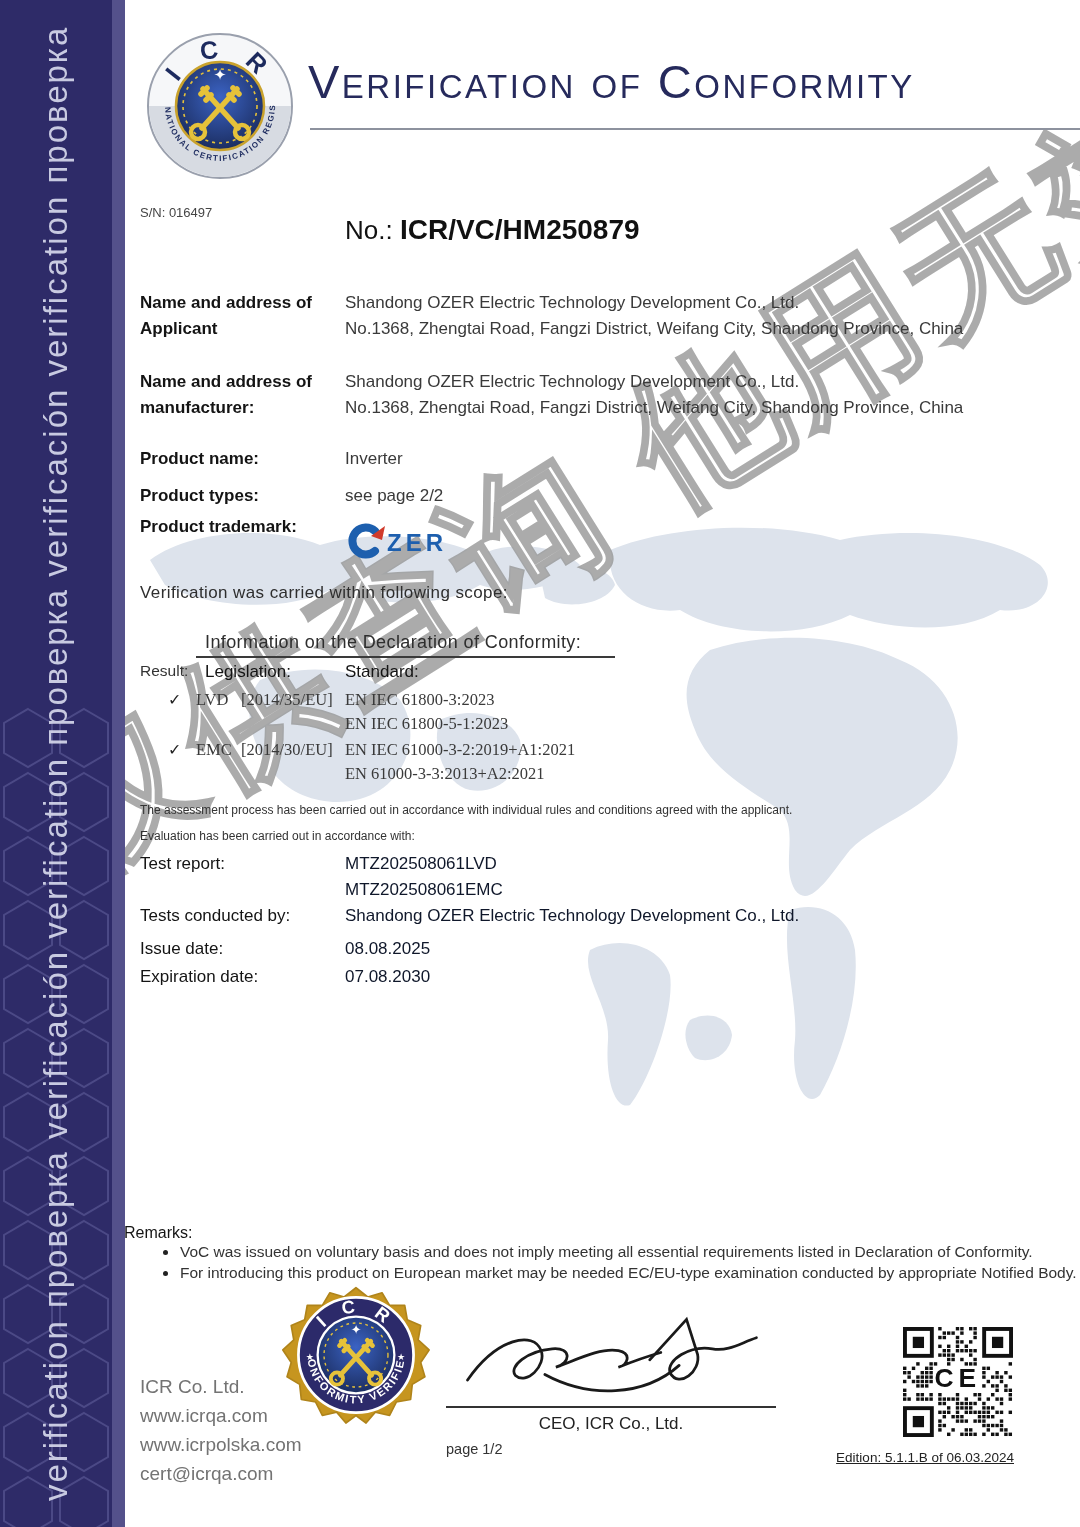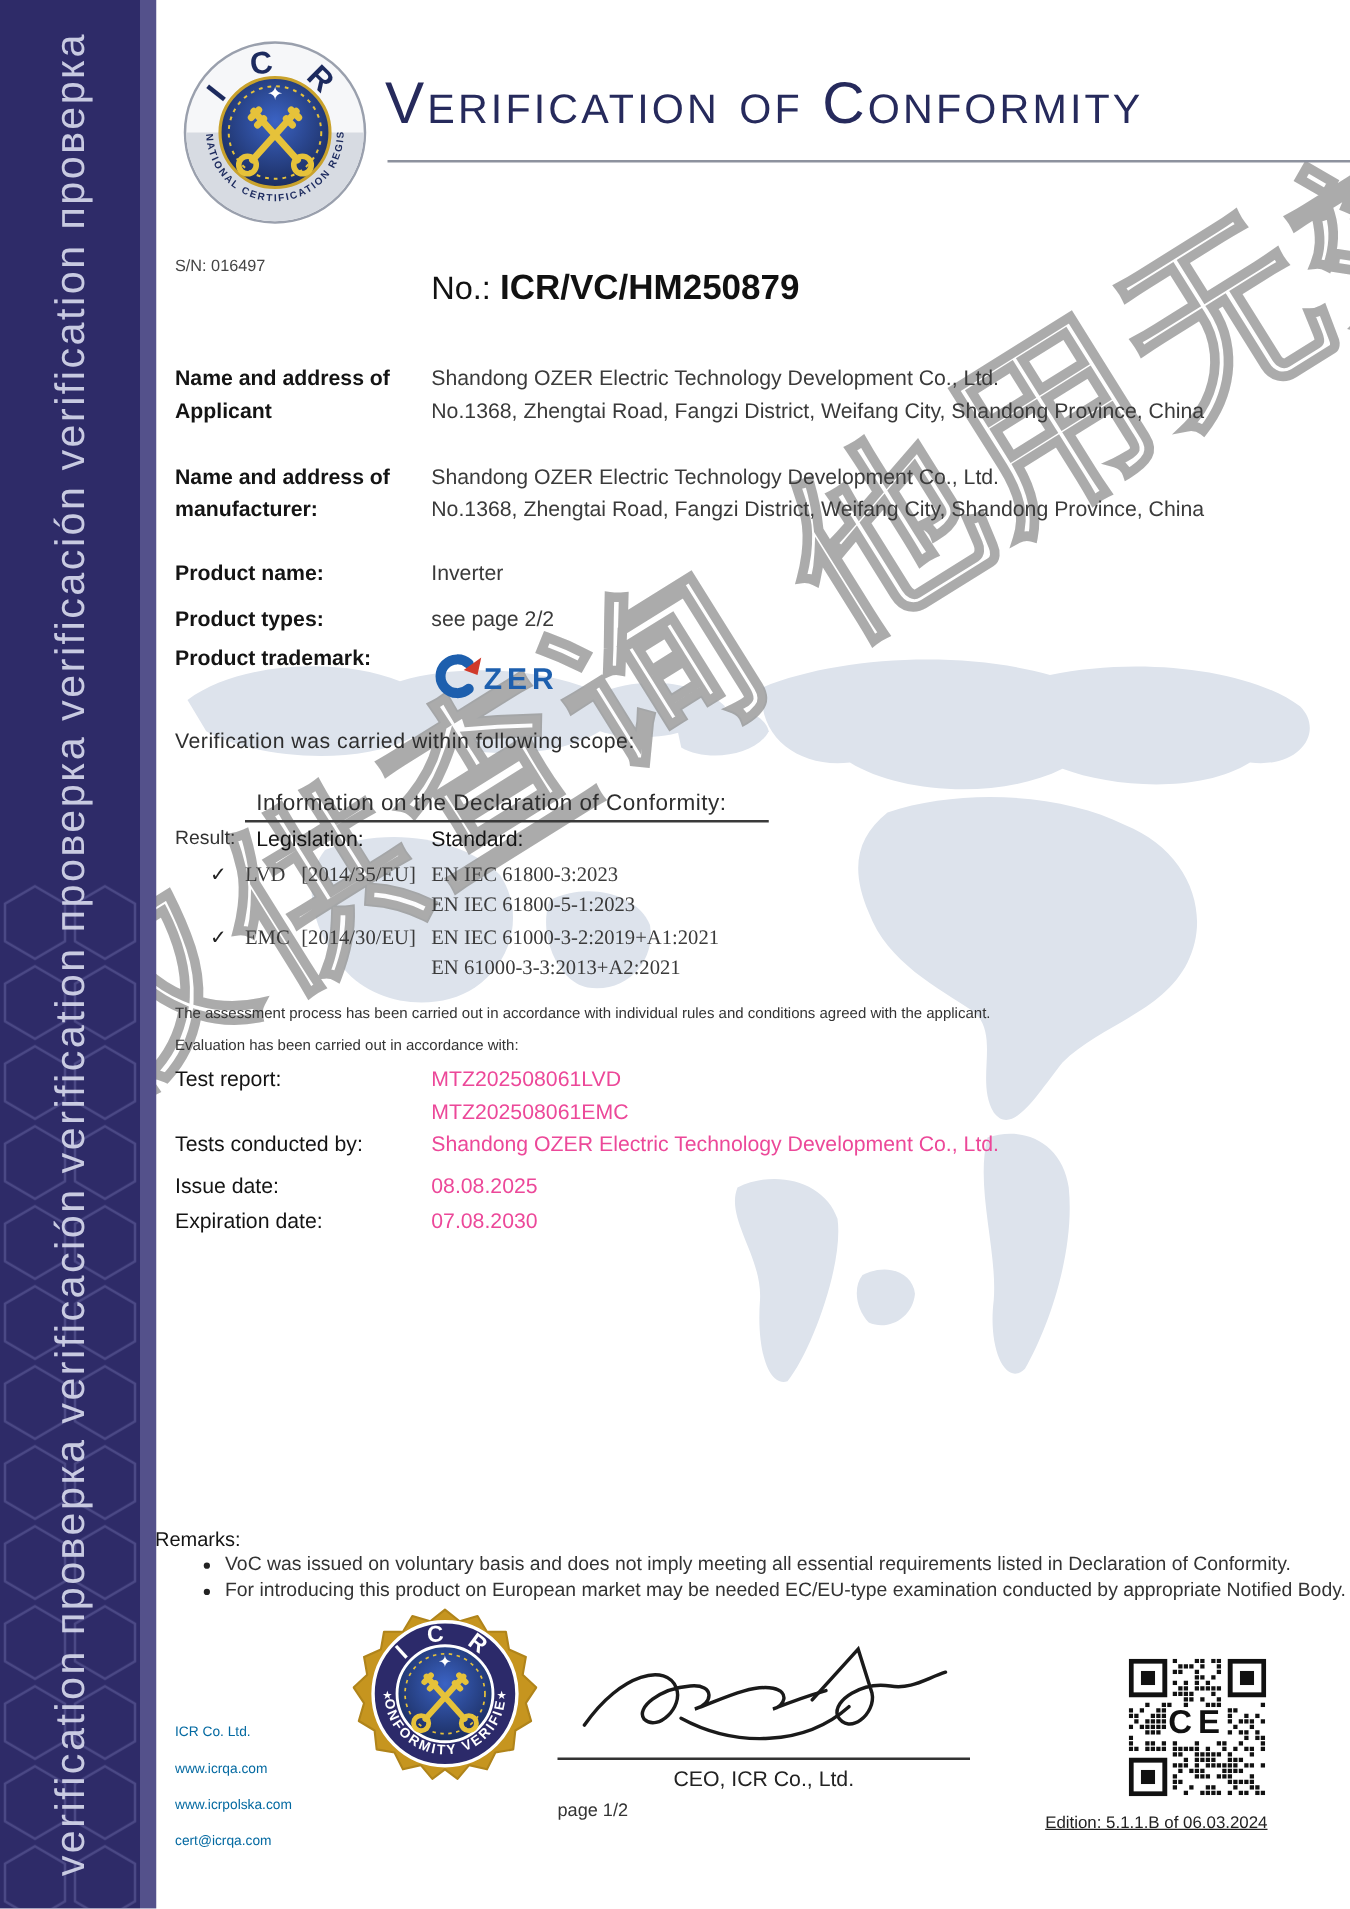--- a/index.html
+++ b/index.html
@@ -14,21 +14,21 @@
   .sidebar .hexes{position:absolute;left:0;bottom:0;}
   
   .map{position:absolute;left:110px;top:520px;width:970px;height:590px;z-index:0;}
   .watermark{position:absolute;left:55px;top:755px;z-index:1;white-space:nowrap;
         font-size:150px;font-weight:bold;letter-spacing:10px;line-height:150px;
         color:rgba(255,255,255,0.93);-webkit-text-stroke:3px rgba(150,150,150,0.8);
         transform:rotate(-32deg);transform-origin:left center;}
   
   .abs{position:absolute;z-index:2;}
   .lbl{font-weight:normal;color:#141414;font-size:17px;line-height:26px;}
-  .val{font-size:17px;color:#ec4899;line-height:26px;}
+  .val{font-size:17px;color:#0f172a;line-height:26px;}
   
   .logo{left:146px;top:32px;width:148px;height:148px;}
   .title{left:308px;top:52px;font-variant:small-caps;font-size:47px;letter-spacing:2.5px;
          color:#262a5c;line-height:60px;}
   .title-rule{left:310px;top:128px;width:770px;height:2px;background:#8d929e;}
   .sn{left:140px;top:205px;font-size:13px;color:#454545;}
   .no-line{left:345px;top:214px;font-size:26px;color:#111;}
   .no-line b{font-size:28px;}
   
   .frow{left:140px;width:900px;display:flex;}
@@ -38,21 +38,21 @@
   .scope-intro{left:140px;top:583px;font-size:17px;letter-spacing:0.4px;color:#2e2e2e;}
   .info-head{left:196px;top:632px;font-size:18px;letter-spacing:0.4px;color:#2e2e2e;
              border-bottom:2px solid #3a3a3a;padding:0 34px 3px 9px;}
   .chk{color:#222;font-size:16px;}
   .std{font-size:16.5px;color:#3a3a3a;font-family:Liberation Serif, serif;}
   .para{left:140px;top:797px;width:890px;font-size:12px;line-height:26px;color:#333;}
   
   .bullet{width:5px;height:5px;border-radius:50%;background:#222;}
   .remark-item{font-size:15.5px;color:#333;}
   
-  .company{left:140px;top:1372px;font-size:11px;line-height:29px;color:#0369a1;}
+  .company{left:140px;top:1372px;font-size:19px;line-height:29px;color:#737373;}
   .badge{left:282px;top:1281px;width:148px;height:148px;}
   .sig{left:448px;top:1312px;width:328px;height:92px;}
   .sig-line{left:446px;top:1406px;width:330px;height:2px;background:#333;}
   .ceo{left:446px;top:1414px;width:330px;text-align:center;font-size:17px;color:#222;}
   .pageno{left:446px;top:1441px;width:330px;text-align:left;font-size:14.5px;color:#333;}
   .qr{left:903px;top:1327px;width:110px;height:110px;}
   .edition{left:822px;top:1450px;width:192px;text-align:right;font-size:13.5px;color:#222;text-decoration:underline;}
 </style>
 </head>
 <body>

